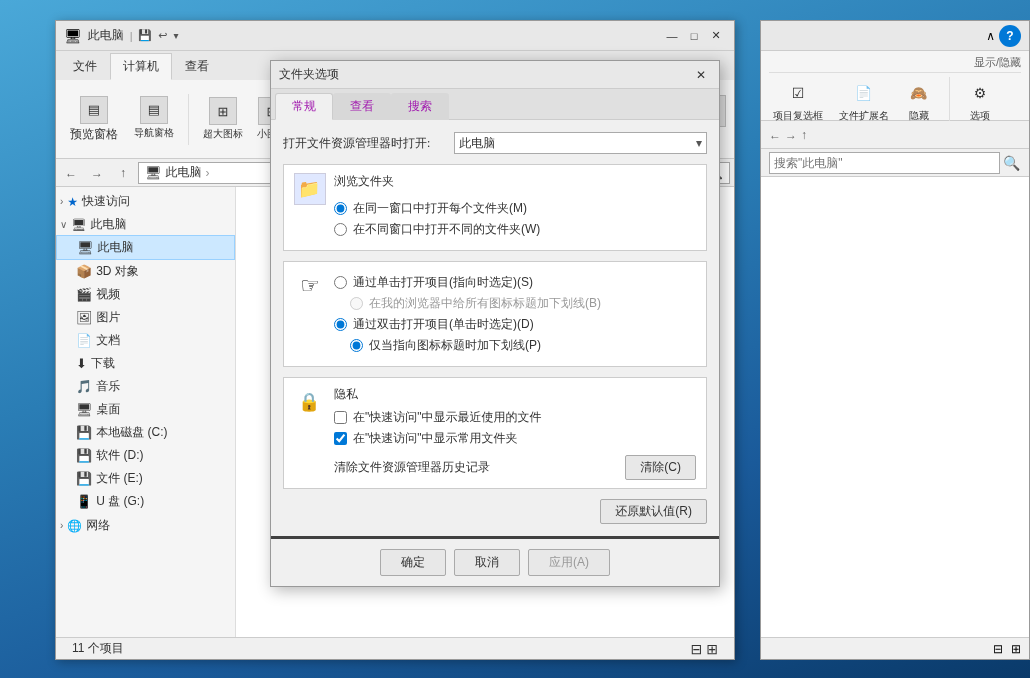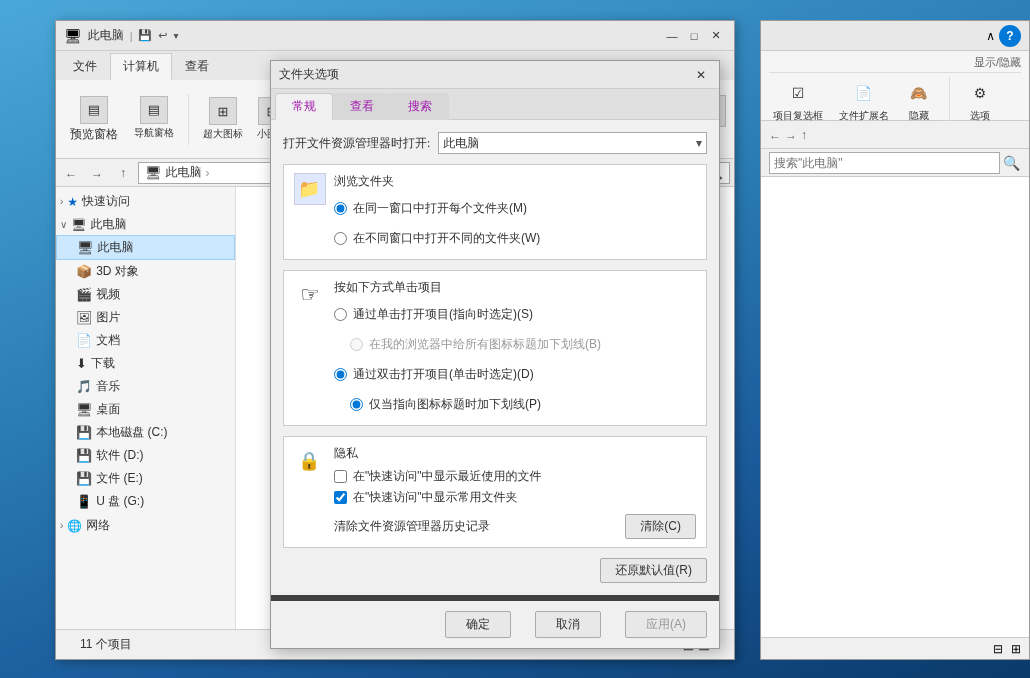--- a/index.html
+++ b/index.html
@@ -193,26 +193,26 @@
       padding: 3px 8px 3px 20px;
       font-size: 12px;
       color: #333;
       cursor: pointer;
     }
     .sidebar-item.active { background: #cce8ff; border: 1px solid #99d1ff; }
     .sidebar-item-icon { margin-right: 4px; font-size: 13px; }
 
     
     .status-bar {
-      height: 30px;
+      height: 22px;
       background: #f0f0f0;
       border-top: 1px solid #ccc;
       display: flex;
       align-items: center;
-      padding: 0 24px;
+      padding: 0 16px;
       justify-content: space-between;
       font-size: 12px;
       color: #333;
     }
 
     
     .dialog {
       position: absolute;
       top: 60px;
       left: 270px;
@@ -276,21 +276,21 @@
       margin-bottom: 10px;
     }
     .open-in-row {
       display: flex;
       align-items: center;
       margin-bottom: 10px;
     }
     .open-in-label {
       font-size: 12px;
       color: #333;
-      margin-right: 8px;
+      margin-right: 24px;
       white-space: nowrap;
       font-family: Liberation Serif, serif;
     }
     .open-in-select {
       flex: 1;
       height: 22px;
       border: 1px solid #aaa;
       background: white;
       font-size: 12px;
       color: #333;
@@ -301,21 +301,21 @@
       cursor: pointer;
     }
     .browse-section-label {
       font-size: 12px;
       color: #333;
       margin-bottom: 6px;
     }
     .radio-group {
       display: flex;
       flex-direction: column;
-      gap: 13px;
+      gap: 4px;
       padding: 4px 0;
     }
     .radio-row {
       display: flex;
       align-items: center;
       gap: 6px;
       font-size: 12px;
       color: #333;
     }
     .radio-row.disabled { color: #999; }
@@ -377,24 +377,24 @@
       color: #333;
       border-radius: 2px;
     }
     .restore-row {
       display: flex;
       justify-content: flex-end;
       margin-top: 8px;
     }
     .dialog-footer {
       display: flex;
-      justify-content: flex-end;
-      gap: 24px;
+      justify-content: center;
+      gap: 8px;
       padding: 10px 12px;
-      border-top: 6px solid #404040;
+      border-top: 3px solid #404040;
       background: #f0f0f0;
     }
     .footer-btn {
       padding: 4px 20px;
       font-size: 12px;
       background: #e8e8e8;
       border: 1px solid #aaa;
       cursor: pointer;
       color: #333;
       border-radius: 2px;
@@ -799,21 +799,20 @@
               </div>
             </div>
           </div>
         </div>
       </div>
 
       <div class="section-box">
         <div class="section-with-icon">
           <div class="section-icon" style="display:flex;align-items:center;justify-content:center;font-size:22px;">☞</div>
           <div class="section-content">
-            <div class="click-section-label">按如下方式单击项目</div>
             <div class="radio-group">
               <div class="radio-row">
                 <input type="radio" name="click" class="radio-input" style="">
                 <span>通过单击打开项目(指向时选定)(S)</span>
               </div>
               <div class="radio-row disabled" style="padding-left:16px;">
                 <input type="radio" name="underline" class="radio-input" disabled="" style="">
                 <span>在我的浏览器中给所有图标标题加下划线(B)</span>
               </div>
               <div class="radio-row">

